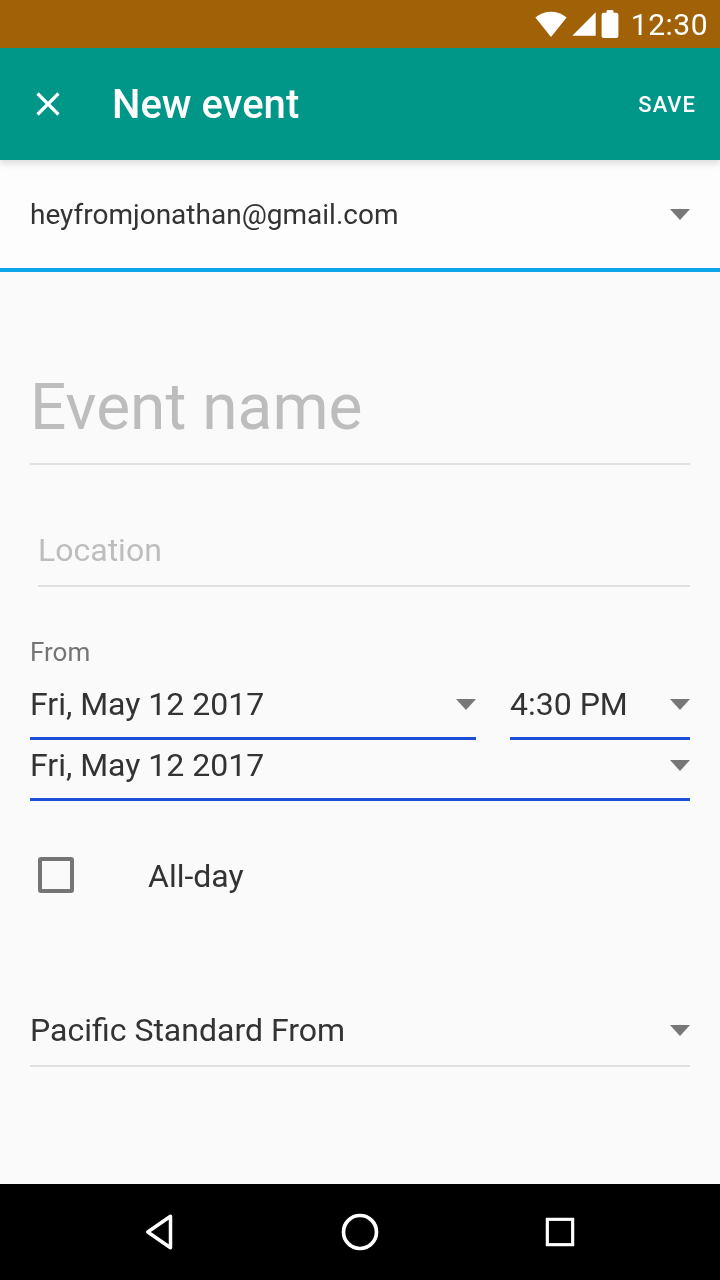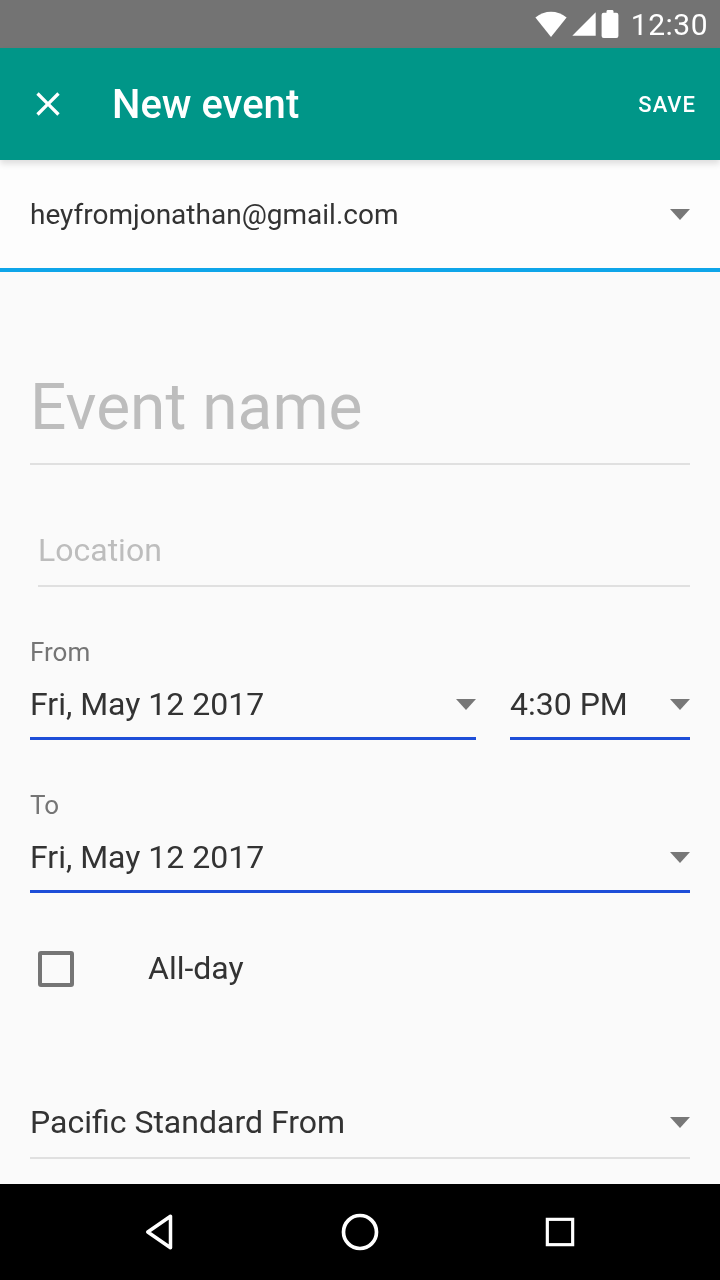--- a/index.html
+++ b/index.html
@@ -8,21 +8,21 @@
     height: 1280px;
     font-family: Roboto, "Helvetica Neue", Arial, sans-serif;
     background: #fafafa;
     overflow: hidden;
     -webkit-font-smoothing: antialiased;
   }
 
   
   .status-bar {
     height: 48px;
-    background: #737373;
+    background: #a16207;
     display: flex;
     align-items: center;
     justify-content: flex-end;
     padding: 0 12px;
     color: #ffffff;
     font-size: 30px;
     gap: 4px;
   }
   .status-bar .clock { margin-left: 8px; letter-spacing: 0.5px; font-weight: 400;}
   .status-bar svg { display: block; }
@@ -129,21 +129,21 @@
   .dropdown-field .val { flex: 1; }
   .caret {
     width: 0; height: 0;
     border-left: 10px solid transparent;
     border-right: 10px solid transparent;
     border-top: 11px solid #777;
   }
 
   .allday-row {
     display: flex;
-    align-items: flex-end;
+    align-items: flex-start;
     margin-top: 56px;
     gap: 74px;
     padding-left: 8px;
   }
   .checkbox {
     width: 36px; height: 36px;
     border: 4px solid #757575;
     border-radius: 3px;
     cursor: pointer;
   }
@@ -231,21 +231,20 @@
     <div class="dropdown-field dt-date">
       <span class="val">Fri, May 12 2017</span>
       <span class="caret"></span>
     </div>
     <div class="dropdown-field dt-time">
       <span class="val">4:30 PM</span>
       <span class="caret"></span>
     </div>
   </div>
 
-  <div class="field-label">To</div>
   <div class="dt-row">
     <div class="dropdown-field dt-date">
       <span class="val">Fri, May 12 2017</span>
       <span class="caret"></span>
     </div>
   </div>
 
   <div class="allday-row">
     <div class="checkbox"></div>
     <div class="allday-label">All-day</div>

